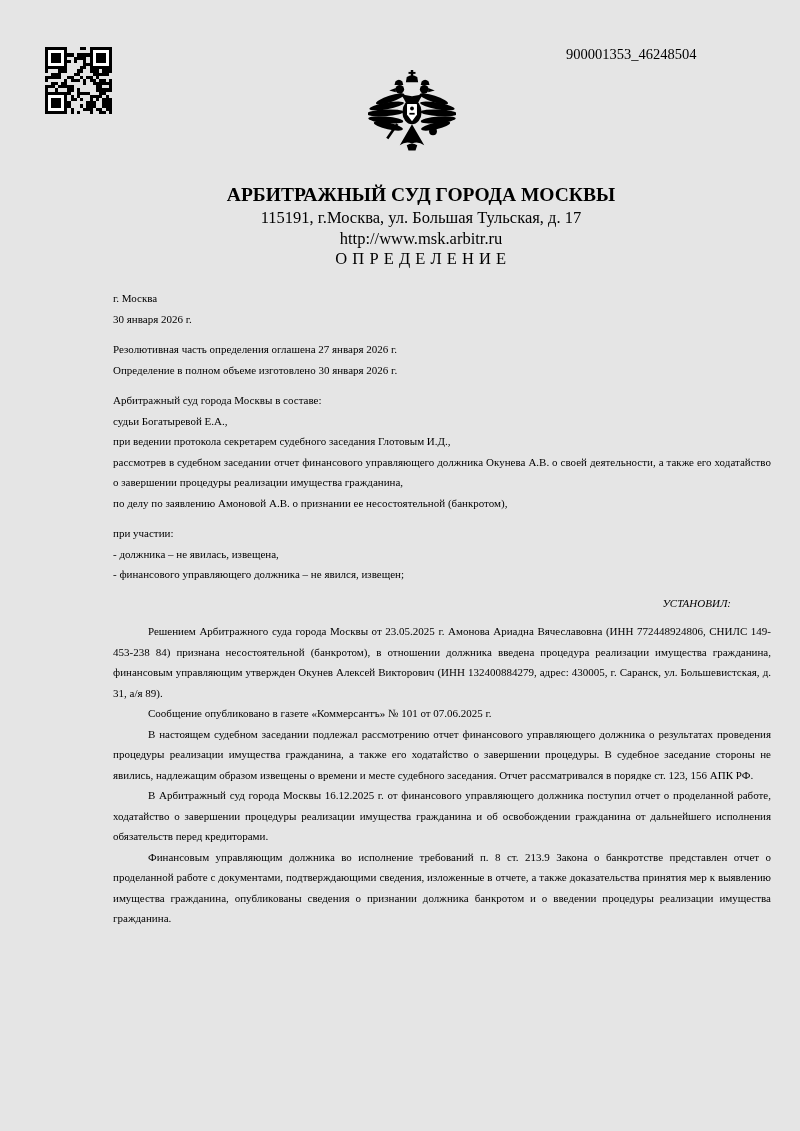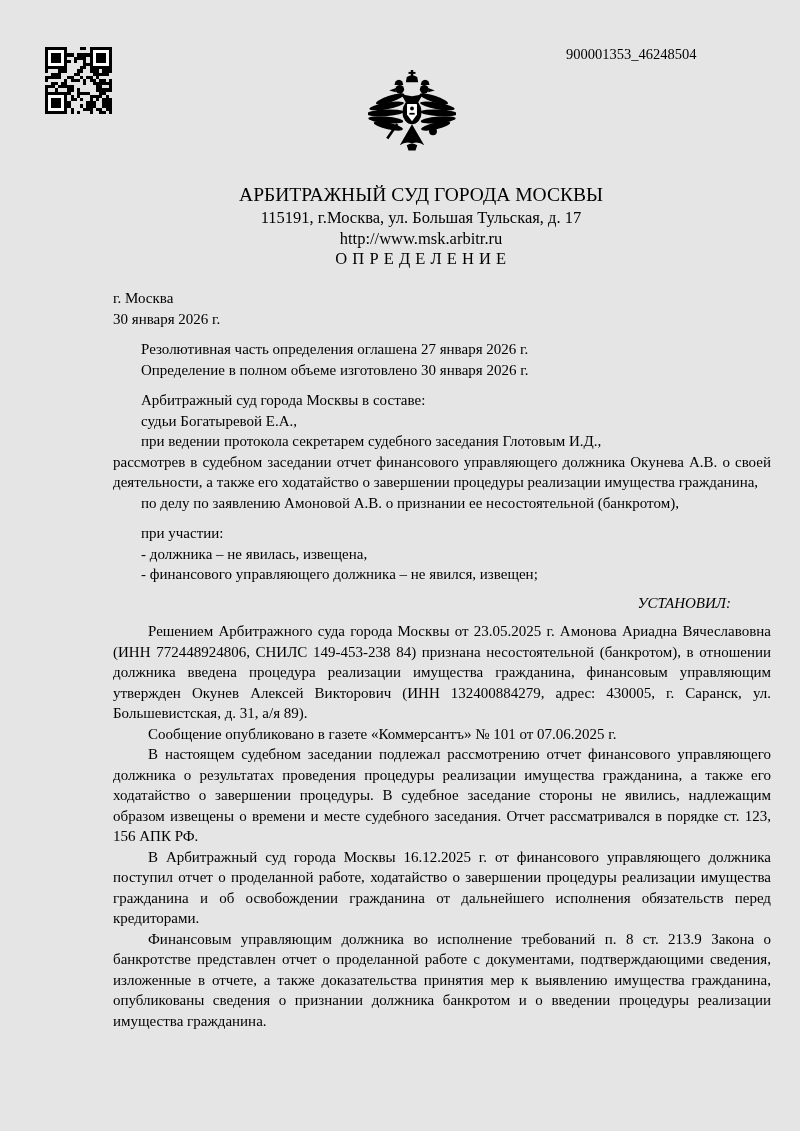--- a/index.html
+++ b/index.html
@@ -7,30 +7,30 @@
   .page{
     position:relative;width:800px;height:1131px;background:#e5e5e5;
     font-family:"Liberation Serif","DejaVu Serif",serif;color:#000;
   }
   .qr{position:absolute;left:45px;top:47px;width:67px;height:67px;}
   .doc-number{position:absolute;left:566px;top:46px;font-size:14.5px;white-space:nowrap;}
   .emblem{position:absolute;left:368px;top:70px;width:88px;height:98px;}
   .emblem svg{width:100%;height:100%;}
   .header{position:absolute;left:113px;top:184px;width:616px;text-align:center;
           font-size:16.5px;line-height:20.5px;}
-  .court-name{font-weight:normal;font-size:19.5px;line-height:22px;margin-bottom:2px;}
+  .court-name{font-weight:bold;font-size:19.5px;line-height:22px;margin-bottom:2px;}
   .doc-type{letter-spacing:0.5px;}
   .content{position:absolute;left:113px;top:288px;width:658px;
-           font-size:15px;line-height:20.5px;}
+           font-size:11px;line-height:20.5px;}
   .case-row{display:flex;justify-content:space-between;}
   .case-no{margin-right:99px;white-space:nowrap;}
   .gap{height:10px;}
   .gap-sm{height:8px;}
   .content p{margin:0;text-align:justify;}
-  .content p.plain{text-align:left;margin-left:28px;}
+  .content p.plain{text-align:left;}
   .indent{text-indent:35px;}
   .ustanovil{text-align:right;padding-right:40px;font-style:italic;}
 </style>
 </head>
 <body>
 
 <div class="page">
 
   <div class="qr"><svg viewBox="0 0 100 100" width="67" height="67" shape-rendering="crispEdges" fill="#000" xmlns="http://www.w3.org/2000/svg">
         <rect x="52.38" y="0.00" width="4.76" height="4.76"></rect>

